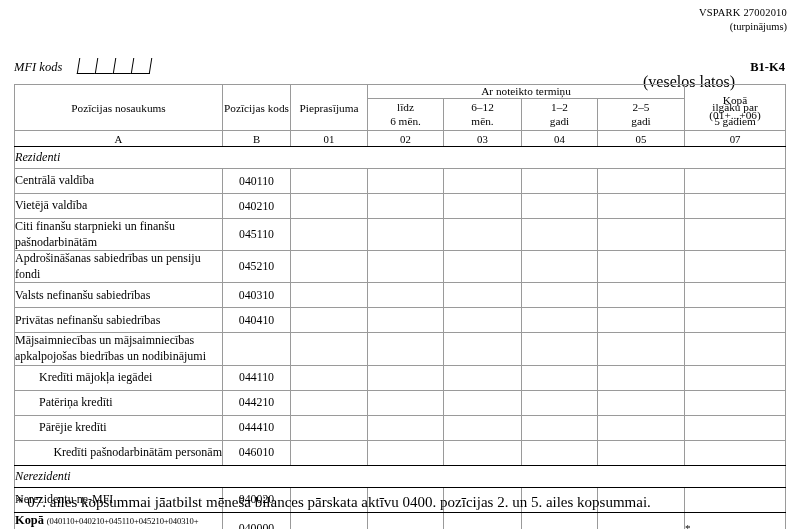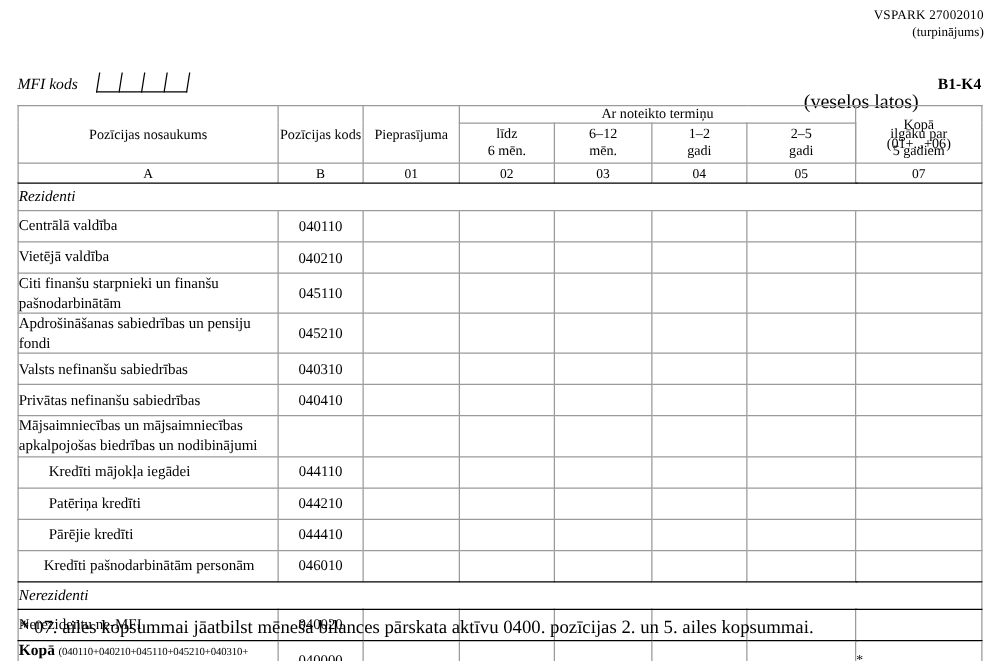--- a/index.html
+++ b/index.html
@@ -117,21 +117,21 @@
   }
   .hdr-tall { height: 45px; }
 
   .rowlabel {
     font-size: 12px;
     padding: 3px 6px 3px 7px;
     line-height: 1.3;
     text-align: left;
   }
   .rowlabel.ind1 { padding-left: 24px; }
-  .rowlabel.ind2 { padding-left: 20px; }
+  .rowlabel.ind2 { padding-left: 20px; text-align: right; }
   .section {
     font-weight: bold;
     font-size: 12.2px;
     padding: 3px 6px 3px 7px;
     text-align: left;
     font-style: italic;
   }
   .code {
     text-align: center;
     font-weight: bold;

